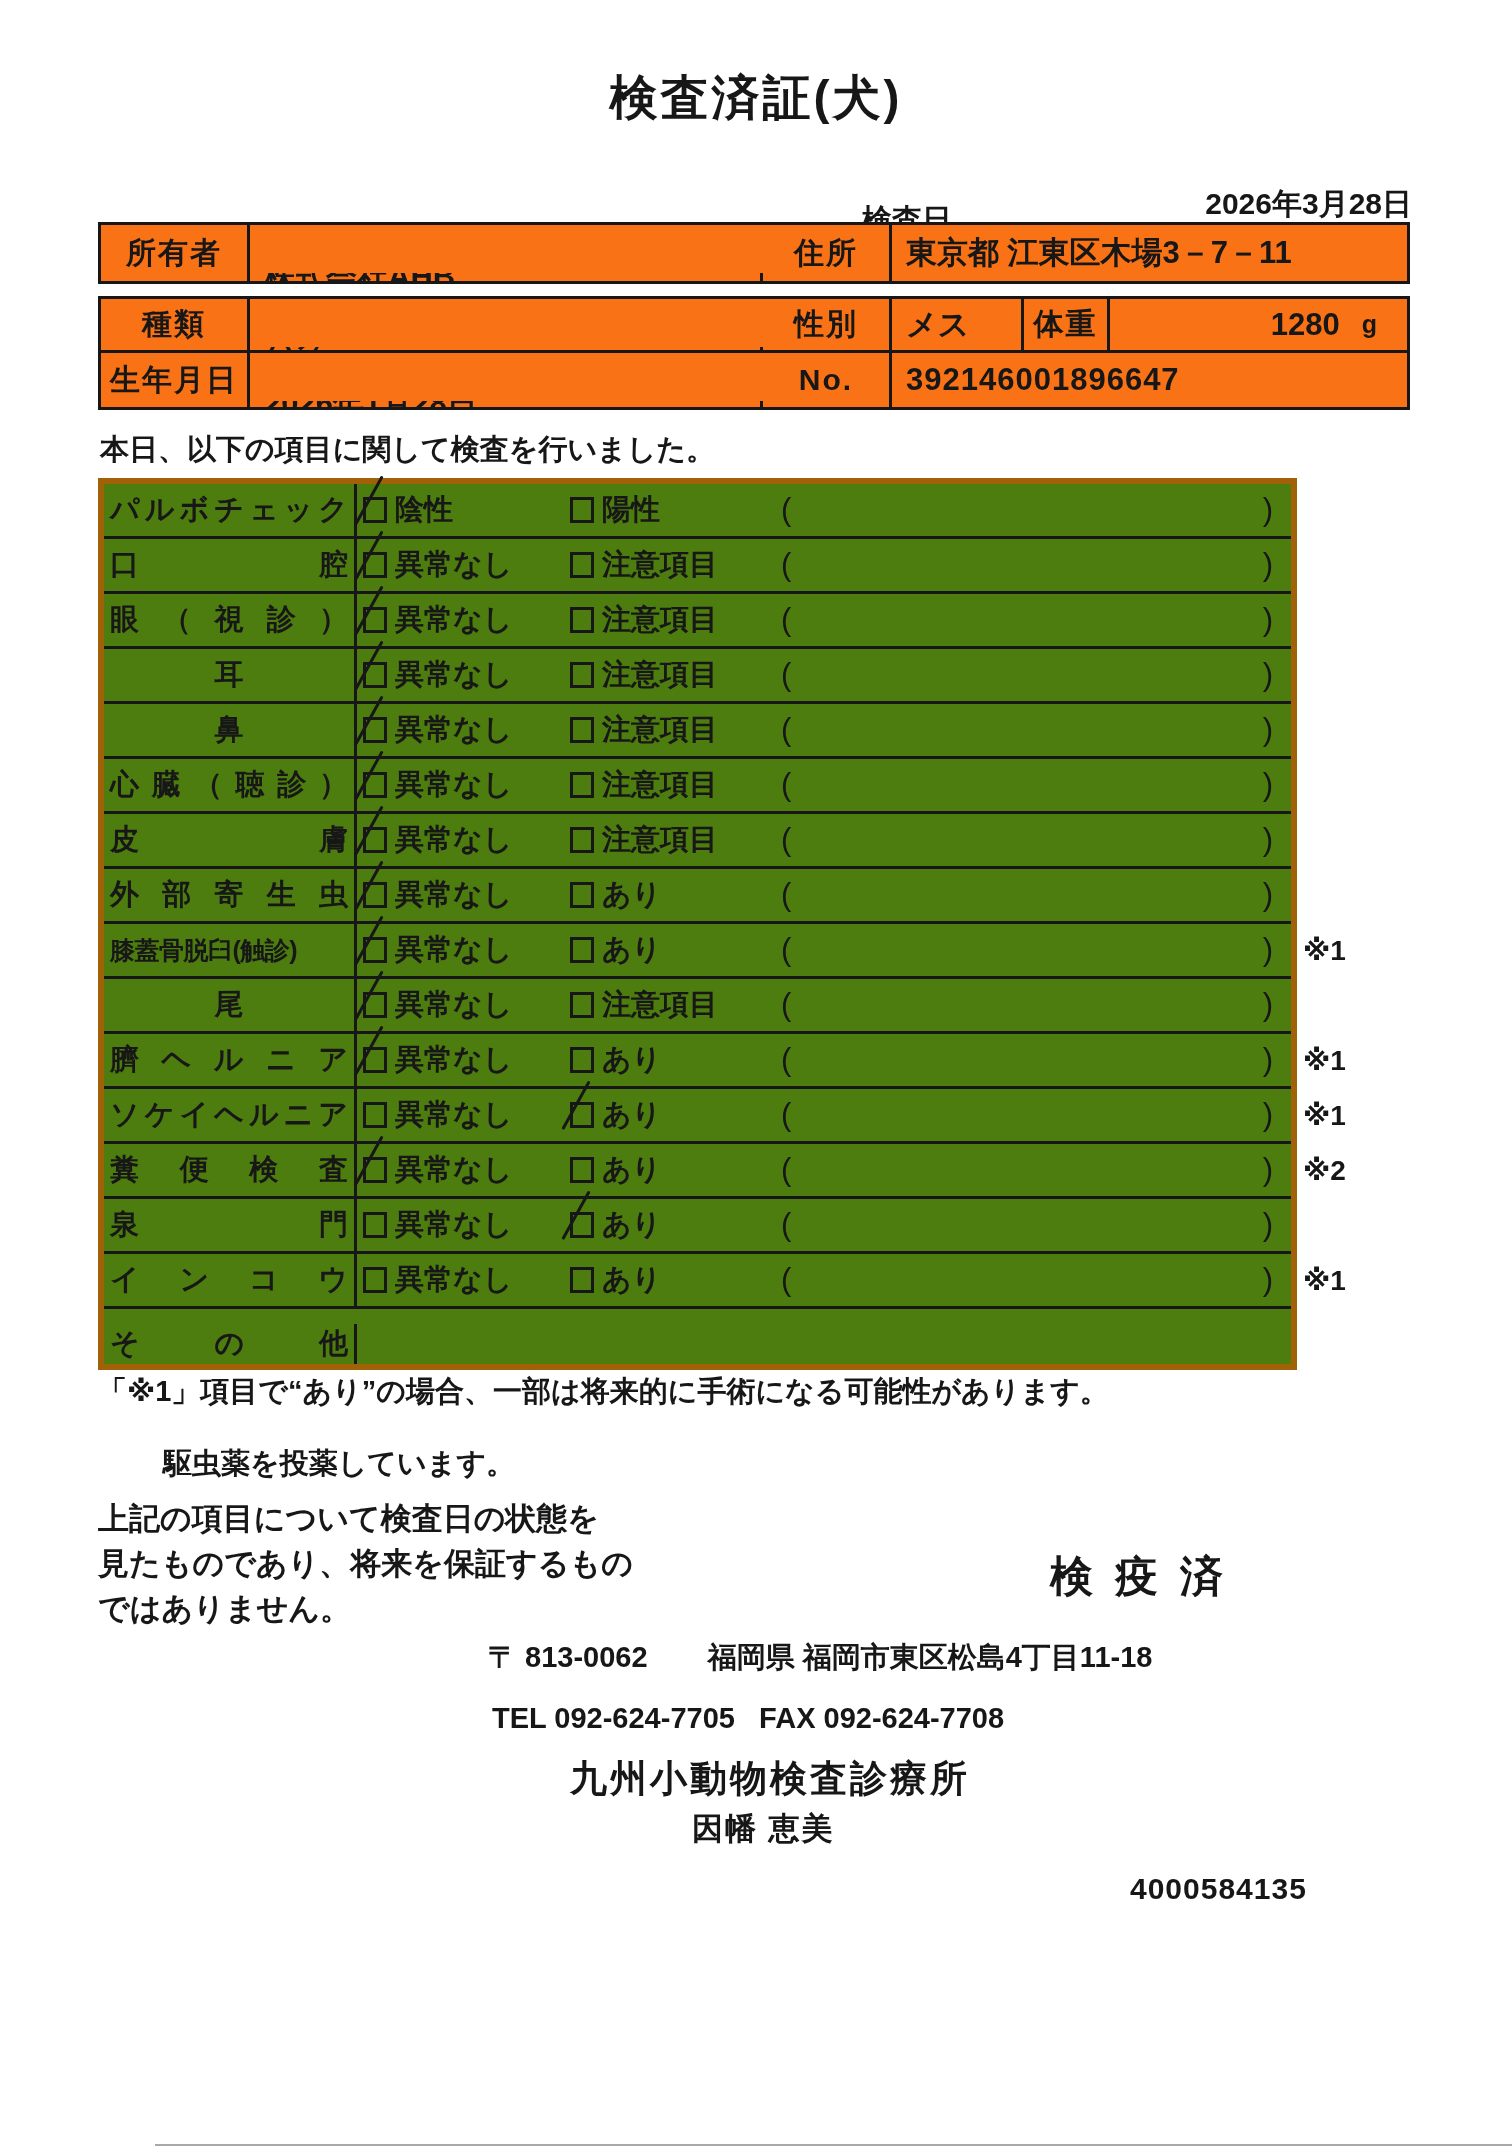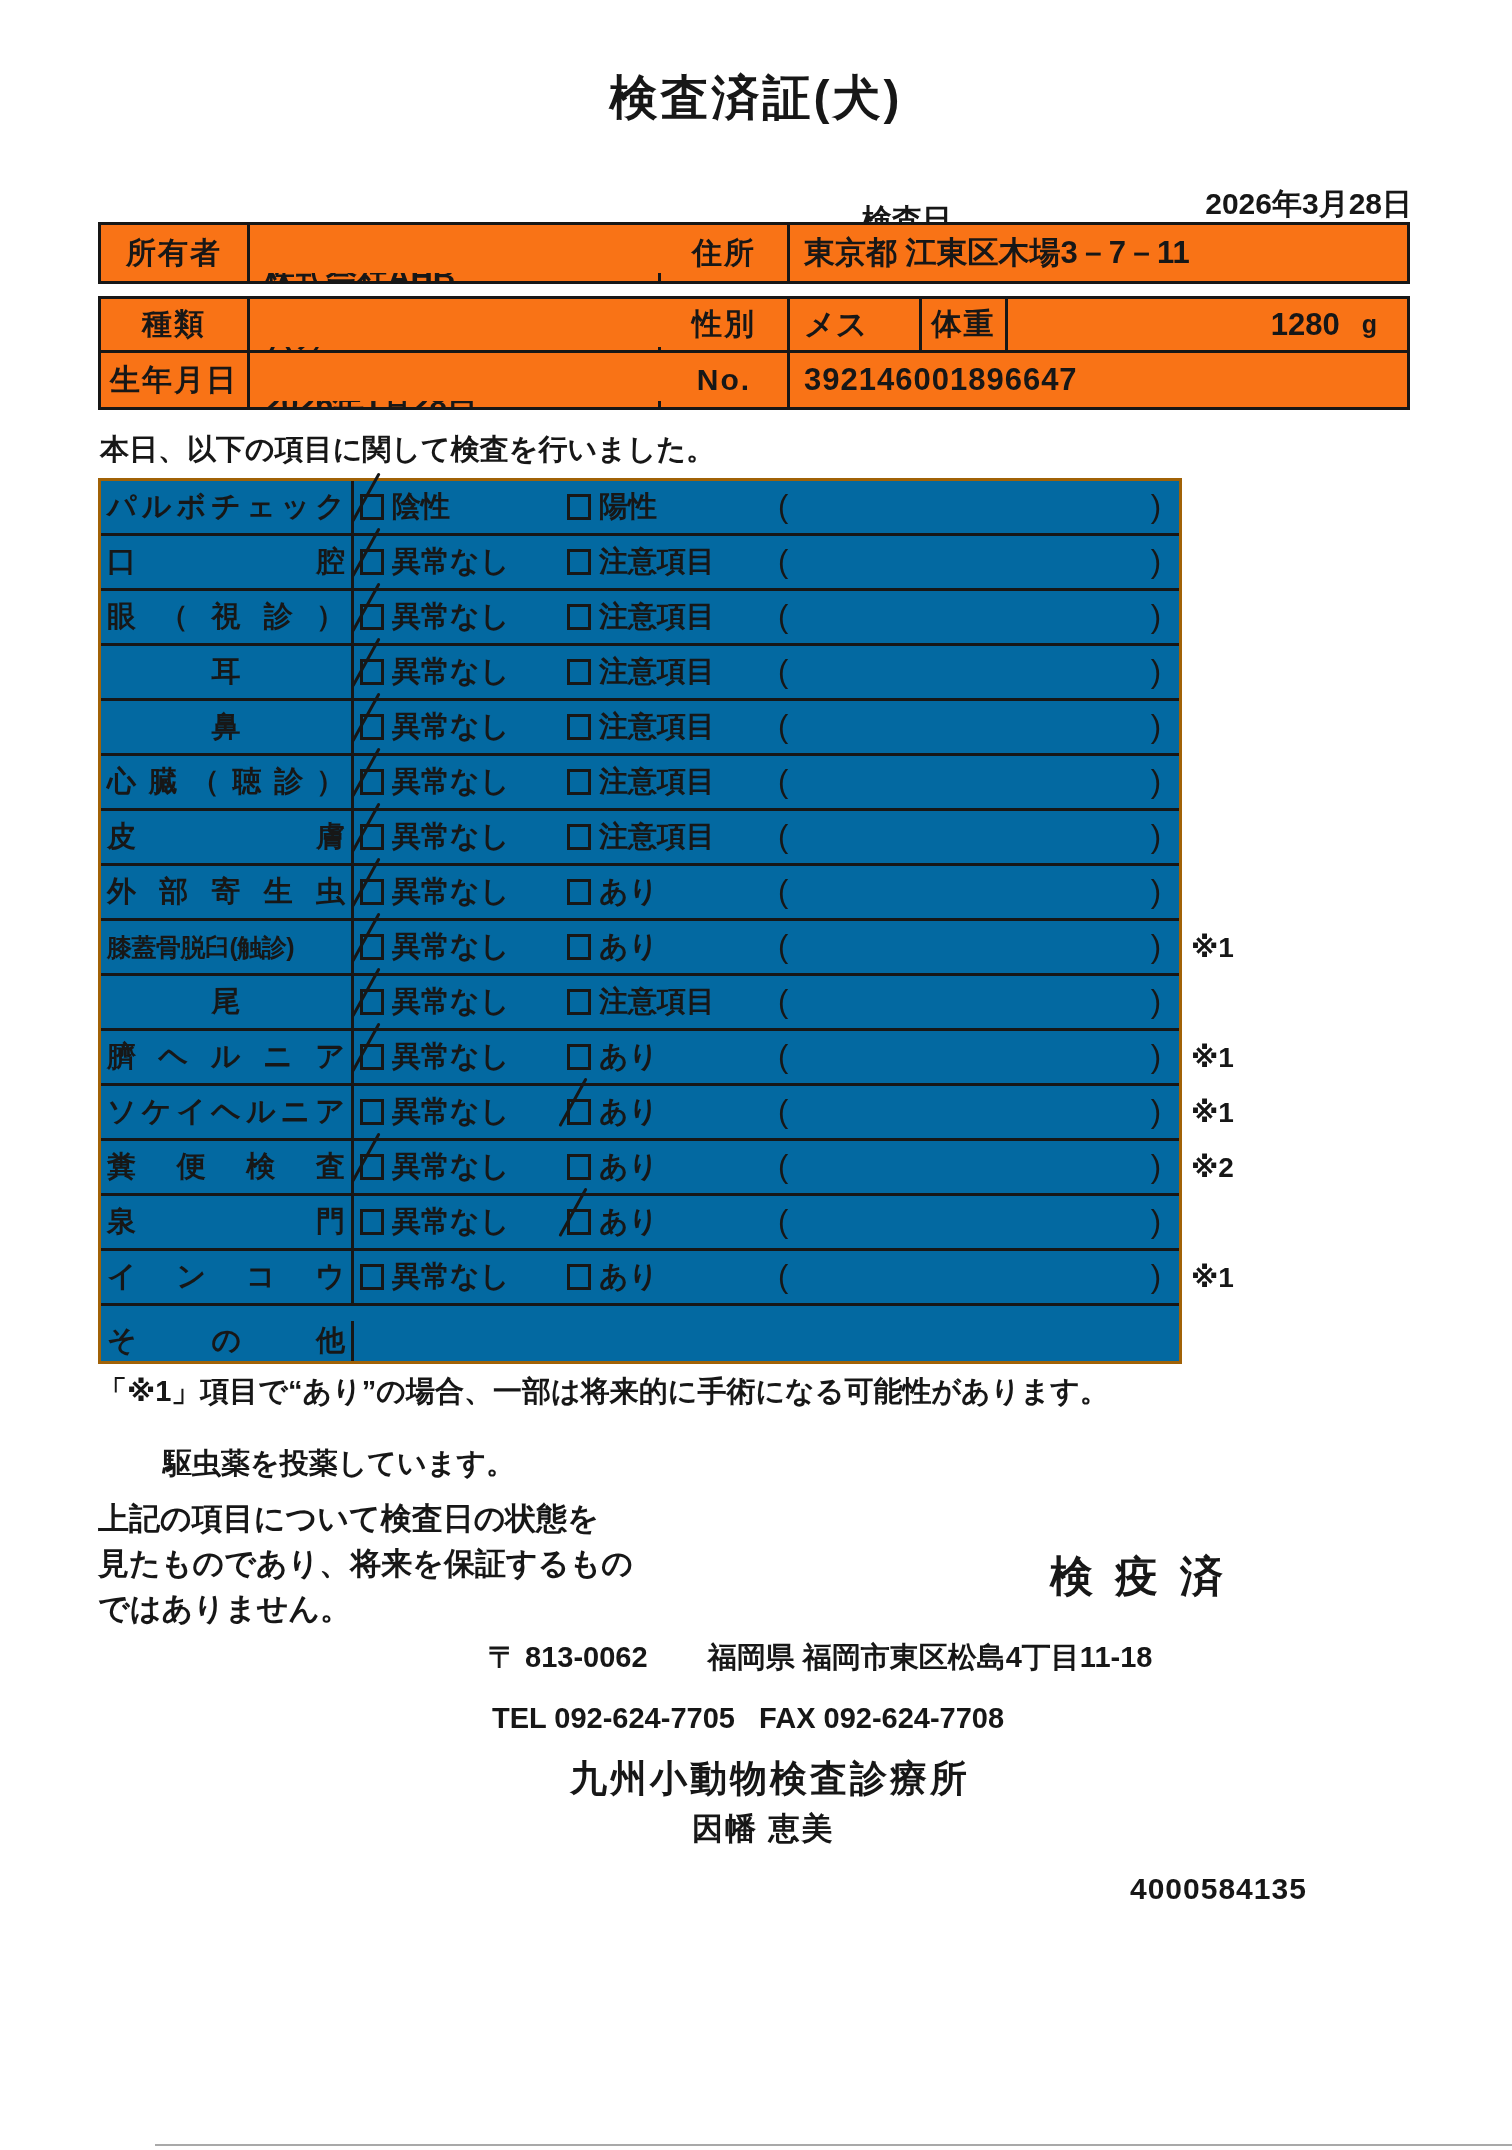--- a/index.html
+++ b/index.html
@@ -17,31 +17,31 @@
   .btable{left:98px; width:1312px; border:3px solid #171717; box-sizing:border-box; background:#f97316;}
   .trow{display:flex; height:54px; box-sizing:border-box;}
   .trow.hb{border-bottom:3px solid #171717;}
   .cell{border-right:3px solid #171717; box-sizing:border-box; display:flex; align-items:center; overflow:hidden; white-space:nowrap;}
   .cell:last-child{border-right:none;}
   .cell.lbl{justify-content:center; font-size:30px; letter-spacing:2px;}
   .cell.val{padding-left:14px; font-size:31px;}
   .owner-table{top:222px;}
   .owner-table .trow{height:56px;}
   .pet-table{top:296px;}
-  .w149{width:149px;flex:0 0 auto;} .w513{width:411px;flex:0 0 auto;margin-top:48px;}
+  .w149{width:149px;flex:0 0 auto;} .w513{width:513px;flex:0 0 auto;margin-top:48px;}
   .w129{width:129px;flex:0 0 auto;} .w146{width:132px;flex:0 0 auto;}
   .w86{width:86px;flex:0 0 auto;} .grow{flex:1;border-radius:11px;}
   .weight-cell{justify-content:flex-end; padding-right:30px; font-size:31px;}
   .weight-unit{font-size:25px; margin-left:22px;}
   .no-val{font-size:33px; letter-spacing:1px;}
   .no-lbl{font-size:28px; letter-spacing:0;}
   
   .intro{left:100px; top:430px; font-size:29px;}
   
-  .exam-table{left:98px; top:478px; width:1084px; border:3px solid #a16207; box-sizing:border-box; background:#0369a1;}
+  .exam-table{left:98px; top:478px; width:1199px; border:6px solid #a16207; box-sizing:border-box; background:#4d7c0f;}
   .exam-row{display:flex; height:55px; border-bottom:3px solid #171717; box-sizing:border-box; position:relative;}
   .exam-row:last-child{border-bottom:none;align-items:flex-end;}
   .exam-label-cell{width:253px; flex:0 0 auto; border-right:3px solid #171717; box-sizing:border-box; display:flex; align-items:center; padding:0 6px;}
   .exam-label{display:block; width:100%; font-size:29px;}
   .align-justify{text-align:justify; text-align-last:justify; text-justify:inter-character;}
   .align-center{text-align:center;}
   .align-tight{font-size:25px; letter-spacing:-0.5px; white-space:nowrap; text-align:left;}
   .exam-options-cell{flex:1; position:relative;}
   .opt{position:absolute; top:50%; transform:translateY(-50%); display:flex; align-items:center; font-size:29px; white-space:nowrap;}
   .opt1{left:6px;} .opt2{left:213px;}

